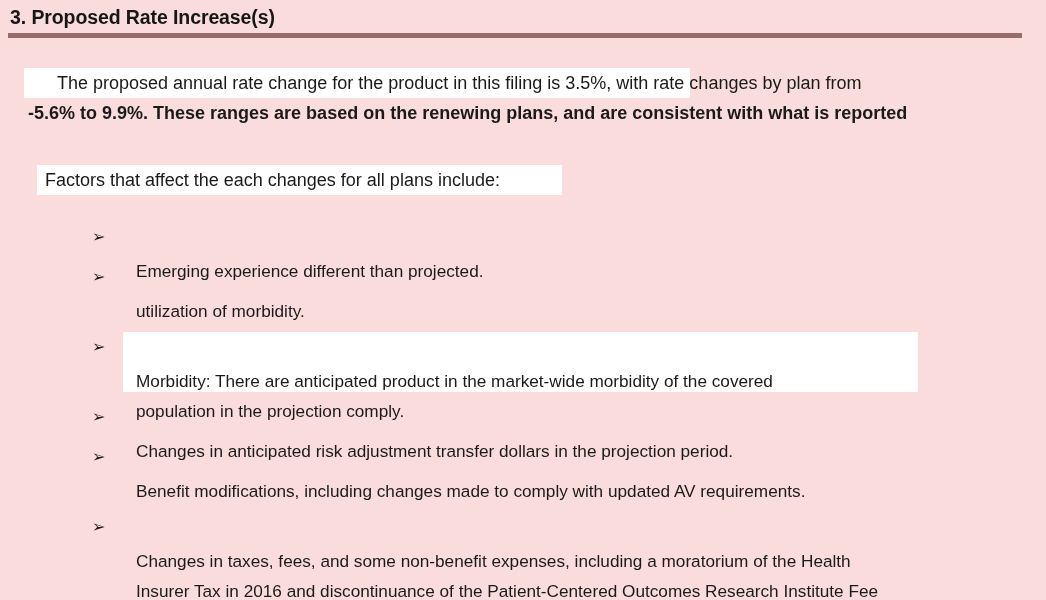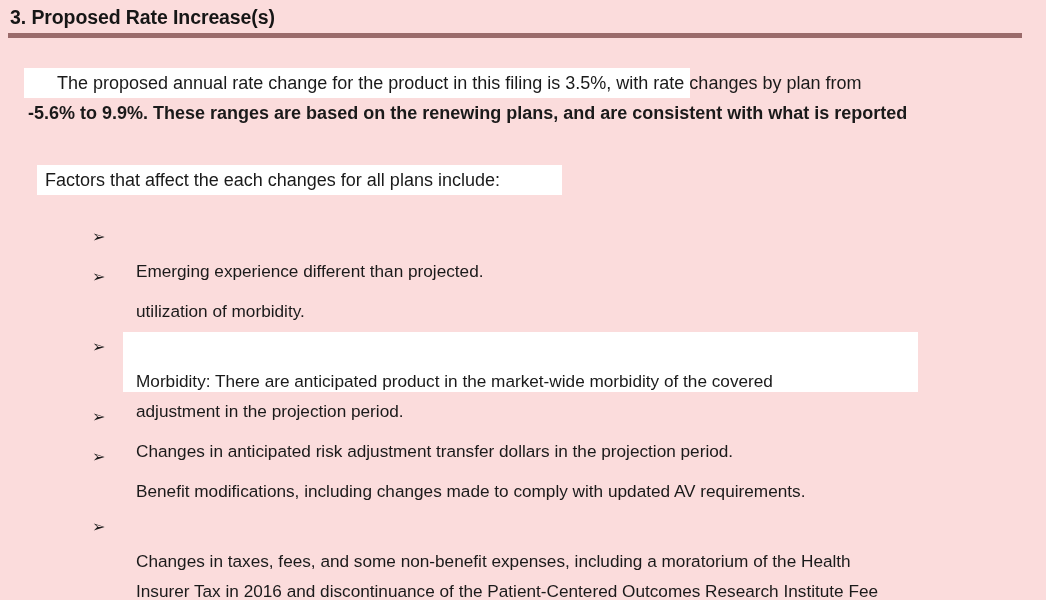--- a/index.html
+++ b/index.html
@@ -116,21 +116,21 @@
     <span class="bullet-text">
       <span class="ln">utilization of morbidity.</span>
     </span>
   </div>
 
   <div class="hl" style="left:123px; top:332px; width:795px; height:60px;"></div>
   <div class="bullet-row" style="left:92px; top:332px;">
     <span class="bullet-glyph">➢</span>
     <span class="bullet-text">
       <span class="ln">Morbidity: There are anticipated product in the market-wide morbidity of the covered</span>
-      <span class="ln">adjustment in the projection period.</span>
+      <span class="ln">population in the projection comply.</span>
     </span>
   </div>
 
   <div class="bullet-row" style="left:92px; top:402px;">
     <span class="bullet-glyph">➢</span>
     <span class="bullet-text">
       <span class="ln">Changes in anticipated risk adjustment transfer dollars in the projection period.</span>
     </span>
   </div>
 

